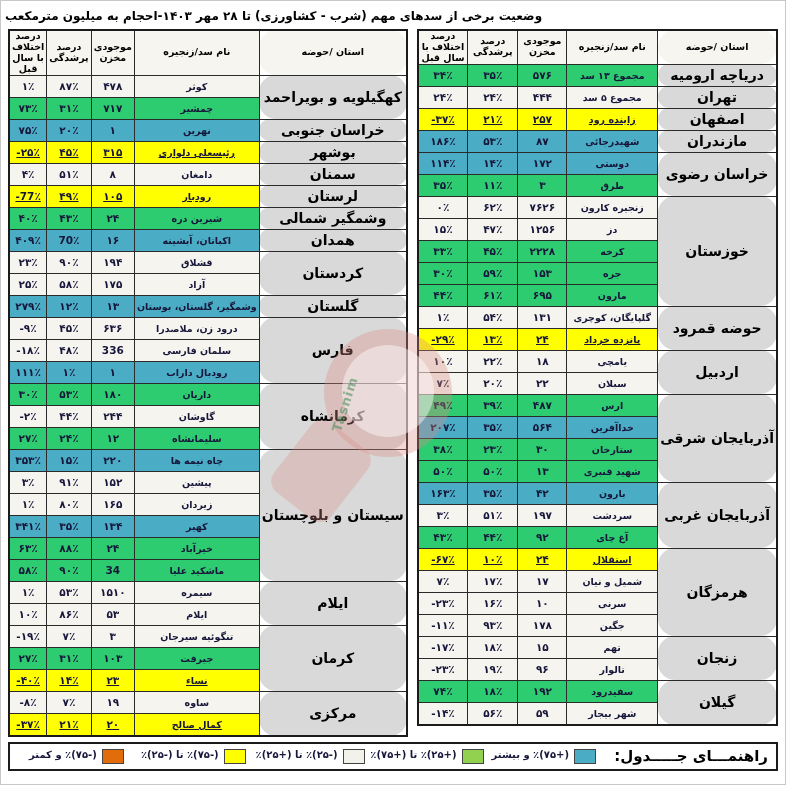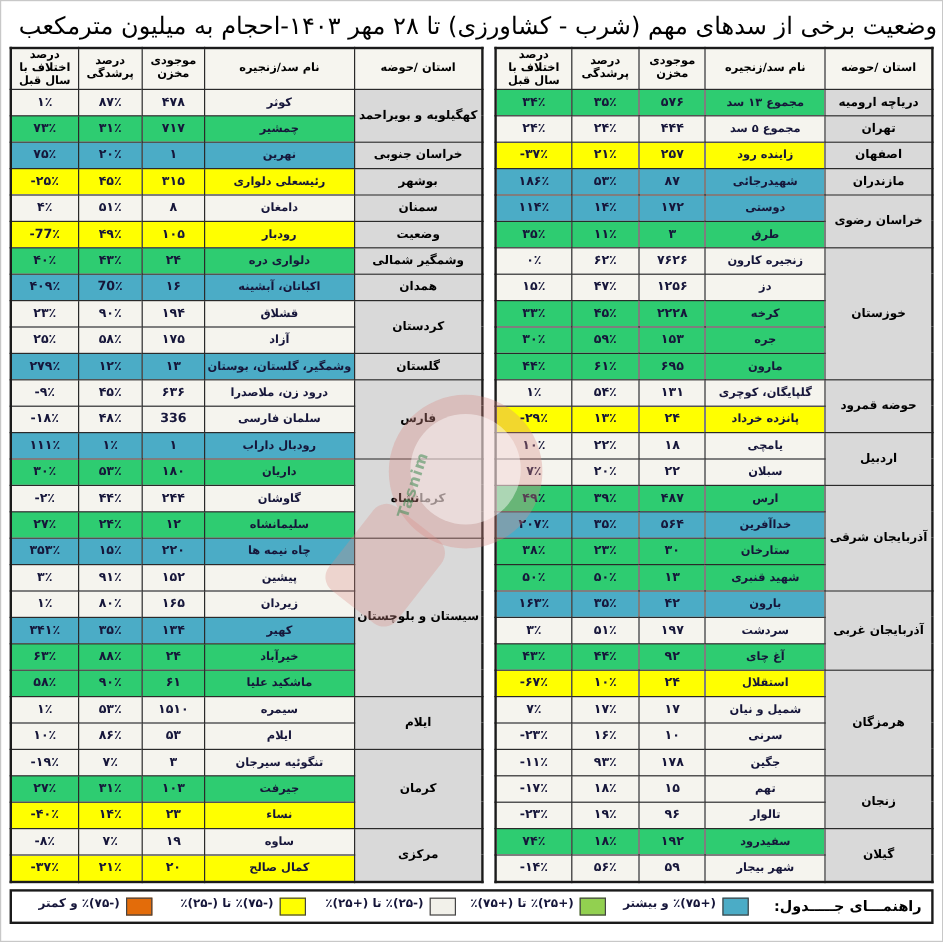--- a/index.html
+++ b/index.html
@@ -1,40 +1,40 @@
 <!DOCTYPE html>
 <html lang="fa" dir="rtl" style="--green: #2ecc71; --blue: #4bacc6; --yellow: #ffff00; --neutral: #f5f4ee; --prov: #d9d9d9; --header-bg: #f6f5ef;"><head>
 <meta charset="utf-8">
 <style>
   html,body{margin:0;padding:0;background:#fff;}
   .page{position:relative;width:786px;height:785px;background:#fff;border:1px solid #c8c8c8;
         box-sizing:border-box;overflow:hidden;direction:rtl;
         font-family:"DejaVu Sans",sans-serif;color:#16163a;}
-  .title{--ff:1;text-align:right;font-weight:400;font-size:20px;padding:8px 4px 6px;color:#000;}
+  .title{--ff:1;text-align:left;font-weight:700;font-size:12px;padding:8px 4px 6px;color:#000;}
   .tables{display:flex;gap:9px;padding:0 7px;align-items:flex-start;}
   table{border-collapse:collapse;table-layout:fixed;border:2px solid #1b1b1b;}
   th,td{border:1px solid #2a2a2a;text-align:center;vertical-align:middle;
         padding:0 2px;font-weight:bold;color:#16163a;overflow:hidden;}
   thead th{height:31px;background:var(--header-bg);font-size:9.5px;line-height:1.15;color:#000;}
   tbody td{height:21px;font-size:10.5px;white-space:nowrap;}
-  .c-prov{width:85px;}
+  .c-prov{width:85px;border-radius:17px;}
   .c-dam{width:104px;}
   .c-sto{width:56px;}
   .c-fill{width:58px;}
   .c-diff{width:70px;}
-  td.c-prov{background:var(--prov);font-size:10px;color:#000;text-align:center;}
+  td.c-prov{background:var(--prov);font-size:14px;color:#000;text-align:center;}
   td.c-dam{font-size:9.5px;}
   td.val{direction:ltr;}
   .bg-green{background:var(--green);}
   .bg-blue{background:var(--blue);}
-  .bg-yellow{background:var(--yellow);}
+  .bg-yellow{background:var(--yellow);text-decoration:underline;}
   .bg-white{background:var(--neutral);}
   .legend{display:flex;align-items:center;border:2px solid #1b1b1b;margin:5px 7px 0;height:25px;
           padding:0 8px;background:#fff;}
-  .legend-label{font-weight:800;font-size:12px;margin-left:12px;white-space:nowrap;color:#000;}
+  .legend-label{font-weight:800;font-size:15px;margin-left:12px;white-space:nowrap;color:#000;}
   .legend-item{display:flex;align-items:flex-start;gap:5px;flex:1;justify-content:center;
                font-size:10px;font-weight:bold;white-space:nowrap;}
   .swatch{width:20px;height:13px;border:1px solid #444;display:inline-block;flex:none;}
   .watermark{position:absolute;left:278px;top:328px;width:185px;height:195px;
              pointer-events:none;z-index:5;}
   .wm-circle{position:absolute;right:12px;top:0;width:128px;height:128px;border-radius:50%;
              background:rgba(217,138,132,0.34);}
   .wm-circle2{position:absolute;right:30px;top:16px;width:92px;height:92px;border-radius:50%;
              background:rgba(255,255,255,0.45);}
   .wm-tail{position:absolute;left:6px;top:98px;width:72px;height:88px;border-radius:14px;
@@ -295,29 +295,29 @@
             <td class="c-diff val bg-yellow">-۲۵٪</td>
           </tr>
           <tr>
             <td class="c-prov" rowspan="1">سمنان</td>
             <td class="c-dam bg-white">دامغان</td>
             <td class="c-sto val bg-white">۸</td>
             <td class="c-fill val bg-white">۵۱٪</td>
             <td class="c-diff val bg-white">۴٪</td>
           </tr>
           <tr>
-            <td class="c-prov" rowspan="1">وضعیت</td>
+            <td class="c-prov" rowspan="1">لرستان</td>
             <td class="c-dam bg-yellow">رودبار</td>
             <td class="c-sto val bg-yellow">۱۰۵</td>
             <td class="c-fill val bg-yellow">۴۹٪</td>
             <td class="c-diff val bg-yellow">-77٪</td>
           </tr>
           <tr>
             <td class="c-prov" rowspan="1">وشمگیر شمالی</td>
-            <td class="c-dam bg-green">دلواری دره</td>
+            <td class="c-dam bg-green">شیرین دره</td>
             <td class="c-sto val bg-green">۲۴</td>
             <td class="c-fill val bg-green">۴۳٪</td>
             <td class="c-diff val bg-green">۴۰٪</td>
           </tr>
           <tr>
             <td class="c-prov" rowspan="1">همدان</td>
             <td class="c-dam bg-blue">اکباتان، آبشینه</td>
             <td class="c-sto val bg-blue">۱۶</td>
             <td class="c-fill val bg-blue">70٪</td>
             <td class="c-diff val bg-blue">۴۰۹٪</td>
@@ -406,21 +406,21 @@
             <td class="c-diff val bg-blue">۳۴۱٪</td>
           </tr>
           <tr>
             <td class="c-dam bg-green">خیرآباد</td>
             <td class="c-sto val bg-green">۲۴</td>
             <td class="c-fill val bg-green">۸۸٪</td>
             <td class="c-diff val bg-green">۶۳٪</td>
           </tr>
           <tr>
             <td class="c-dam bg-green">ماشکید علیا</td>
-            <td class="c-sto val bg-green">۶۱</td>
+            <td class="c-sto val bg-green">34</td>
             <td class="c-fill val bg-green">۹۰٪</td>
             <td class="c-diff val bg-green">۵۸٪</td>
           </tr>
           <tr>
             <td class="c-prov" rowspan="2">ایلام</td>
             <td class="c-dam bg-white">سیمره</td>
             <td class="c-sto val bg-white">۱۵۱۰</td>
             <td class="c-fill val bg-white">۵۳٪</td>
             <td class="c-diff val bg-white">۱٪</td>
           </tr>

